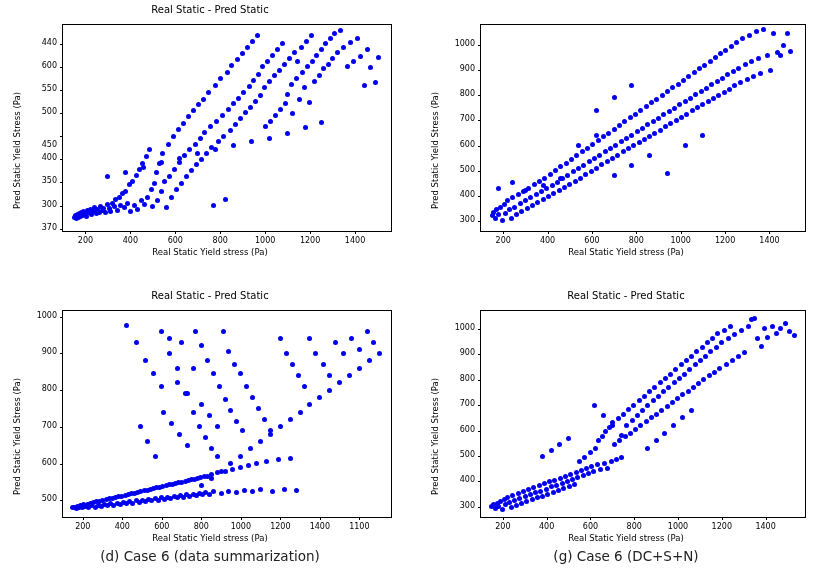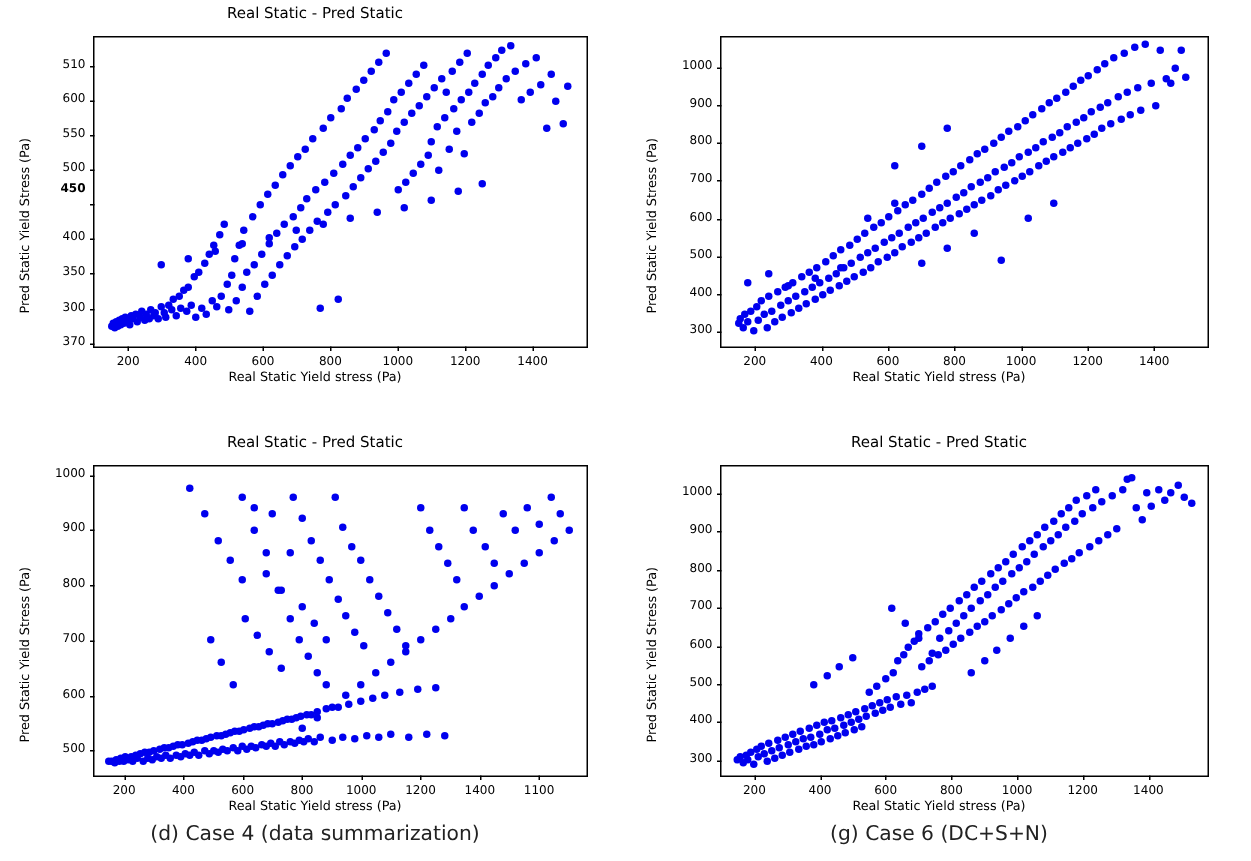--- a/index.html
+++ b/index.html
@@ -56,29 +56,29 @@
       <div class="plot-area" id="plot-c" style="left:62px;top:20px;width:330px;height:208px;">
           <div class="tick-y" style="left: -3px; top: 203.685px;"></div>
           <div class="tick-label-y" style="left: -40px; width: 34px; top: 197.685px;">370</div>
           <div class="tick-y" style="left: -3px; top: 180.539px;"></div>
           <div class="tick-label-y" style="left: -40px; width: 34px; top: 174.539px;">300</div>
           <div class="tick-y" style="left: -3px; top: 157.393px;"></div>
           <div class="tick-label-y" style="left: -40px; width: 34px; top: 151.393px;">350</div>
           <div class="tick-y" style="left: -3px; top: 134.247px;"></div>
           <div class="tick-label-y" style="left: -40px; width: 34px; top: 128.247px;">400</div>
           <div class="tick-y" style="left: -3px; top: 111.101px;"></div>
-          <div class="tick-label-y" style="left: -40px; width: 34px; top: 96px; font-weight: bold;">450</div>
+          <div class="tick-label-y" style="left: -40px; width: 34px; top: 115px;">450</div>
           <div class="tick-y" style="left: -3px; top: 87.9551px;"></div>
           <div class="tick-label-y" style="left: -40px; width: 34px; top: 81.9551px;">500</div>
           <div class="tick-y" style="left: -3px; top: 64.809px;"></div>
           <div class="tick-label-y" style="left: -40px; width: 34px; top: 58.809px;">550</div>
           <div class="tick-y" style="left: -3px; top: 41.6629px;"></div>
           <div class="tick-label-y" style="left: -40px; width: 34px; top: 35.6629px;">600</div>
           <div class="tick-y" style="left: -3px; top: 18.5169px;"></div>
-          <div class="tick-label-y" style="left: -40px; width: 34px; top: 12.5169px;">510</div>
+          <div class="tick-label-y" style="left: -40px; width: 34px; top: 12.5169px;">440</div>
           <div class="tick-x" style="top: 206px; left: 22.4658px;"></div>
           <div class="tick-label-x" style="top: 211px; left: 2.46575px; width: 40px;">200</div>
           <div class="tick-x" style="top: 206px; left: 67.3973px;"></div>
           <div class="tick-label-x" style="top: 211px; left: 47.3973px; width: 40px;">400</div>
           <div class="tick-x" style="top: 206px; left: 112.329px;"></div>
           <div class="tick-label-x" style="top: 211px; left: 92.3288px; width: 40px;">600</div>
           <div class="tick-x" style="top: 206px; left: 157.26px;"></div>
           <div class="tick-label-x" style="top: 211px; left: 137.26px; width: 40px;">800</div>
           <div class="tick-x" style="top: 206px; left: 202.192px;"></div>
           <div class="tick-label-x" style="top: 211px; left: 182.192px; width: 40px;">1000</div>
@@ -708,21 +708,21 @@
           <div class="pt" style="left: 177.831px; top: 145.304px; background: rgb(0, 0, 238);"></div>
           <div class="pt" style="left: 167.952px; top: 152.661px; background: rgb(0, 0, 238);"></div>
           <div class="pt" style="left: 158.072px; top: 160.018px; background: rgb(0, 0, 238);"></div>
           <div class="pt" style="left: 148.193px; top: 167.375px; background: rgb(0, 0, 238);"></div>
           <div class="pt" style="left: 138.313px; top: 174.732px; background: rgb(0, 0, 238);"></div>
         </div>
       <div class="ylabel" id="ylab-d" style="left:12px;top:205px;">Pred Static Yield Stress (Pa)</div>
       <div class="xlabel" style="top:243px;">Real Static Yield stress (Pa)</div>
     </div>
   </div>
-  <div class="caption" style="top:548px;left:0px;width:420px;">(d) Case 4 (data summarization)</div>
+  <div class="caption" style="top:548px;left:0px;width:420px;">(d) Case 6 (data summarization)</div>
 
   <div class="panel" style="left:418px;top:290px;width:416px;height:262px;">
     <div class="fig" id="fig-g" style="width:416px;height:262px;">
       <div class="fig-title">Real Static - Pred Static</div>
       <div class="plot-area" id="plot-g" style="left:62px;top:20px;width:326px;height:208px;">
           <div class="tick-y" style="left: -3px; top: 195.827px;"></div>
           <div class="tick-label-y" style="left: -40px; width: 34px; top: 189.827px;">300</div>
           <div class="tick-y" style="left: -3px; top: 170.395px;"></div>
           <div class="tick-label-y" style="left: -40px; width: 34px; top: 164.395px;">400</div>
           <div class="tick-y" style="left: -3px; top: 144.963px;"></div>

